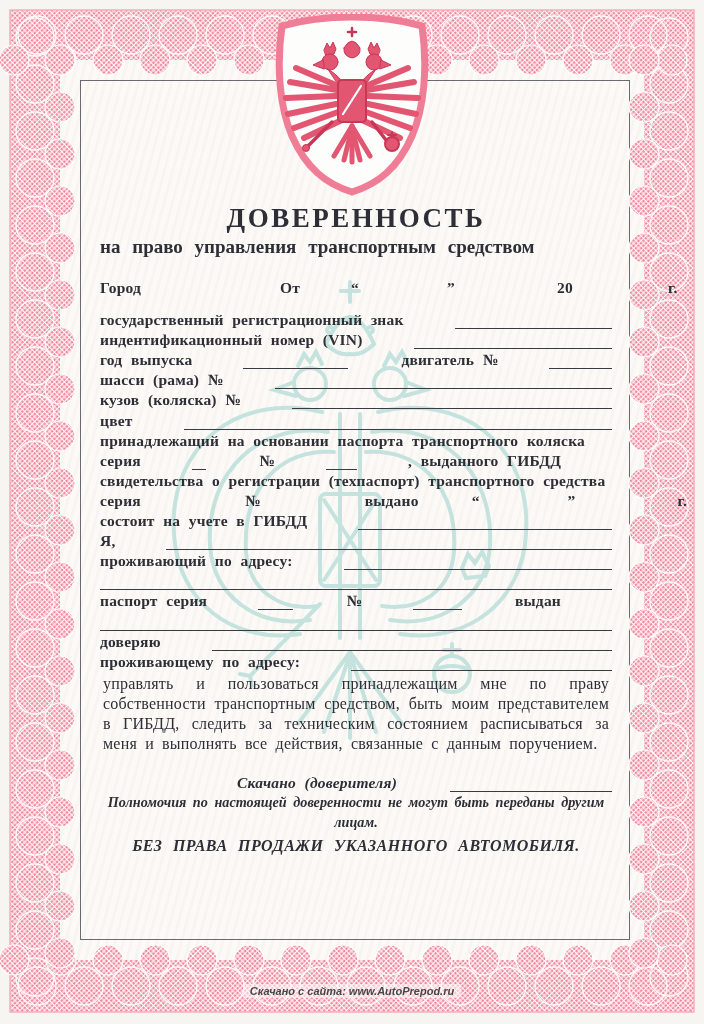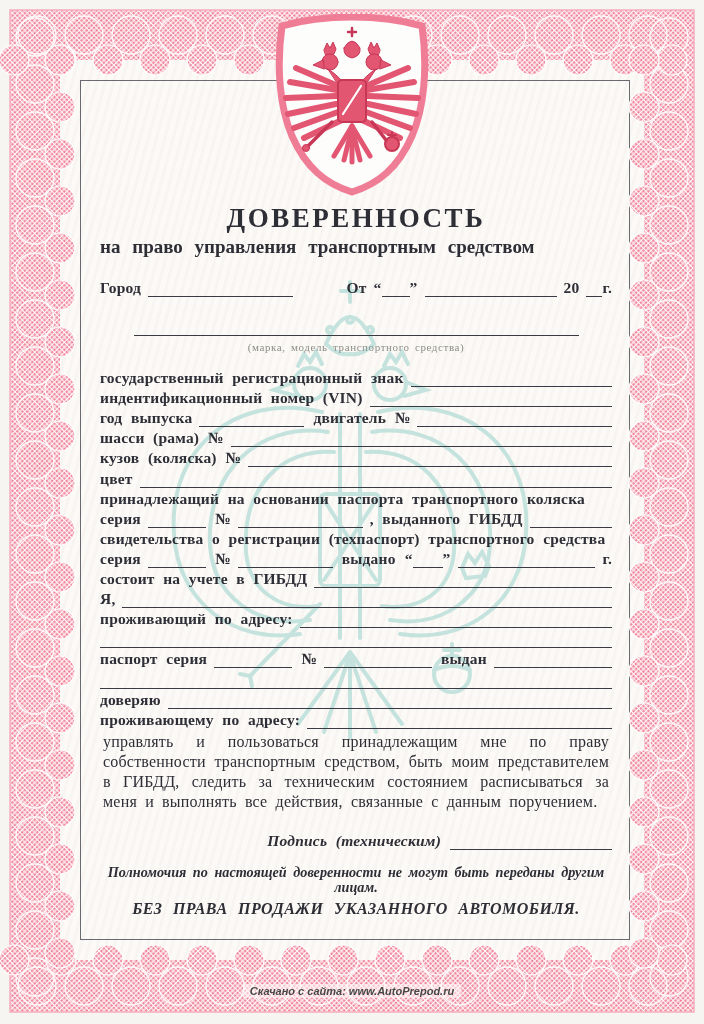--- a/index.html
+++ b/index.html
@@ -13,40 +13,40 @@
   .frame-rect{position:absolute;left:80px;top:80px;width:548px;height:858px;
               border:1px solid rgba(58,58,68,0.75);z-index:3;}
   #border-svg{position:absolute;left:0;top:0;z-index:4;}
   #emblem-svg{position:absolute;left:266px;top:14px;width:172px;height:184px;z-index:5;}
   .doc{position:absolute;left:100px;top:203px;width:512px;z-index:6;color:#2e2e37;}
 
   .title{font-size:27px;font-weight:700;text-align:center;letter-spacing:2.5px;line-height:31px;}
   .subtitle{font-size:19px;font-weight:700;text-align:left;word-spacing:7px;line-height:25px;}
 
   .row{display:flex;align-items:flex-end;height:20.1px;font-size:15.5px;font-weight:700;
-       letter-spacing:0.2px;word-spacing:4.5px;white-space:nowrap;}
+       letter-spacing:0.2px;word-spacing:4.5px;white-space:nowrap;gap:44px;}
   .hdr-row{height:22px;margin-top:16px;}
   .ul{border-bottom:1.4px solid #3a3a44;height:15px;display:inline-block;}
   .ul.f{flex:1;}
   .sp{flex:1;}
   .gap{margin-left:7px;}
   .lgap{margin-left:9px;}
 
   .veh{margin-top:24px;text-align:center;}
   .veh .ul{width:445px;height:14px;}
   .veh-cap{font-size:11px;font-weight:400;color:#8f8f8a;letter-spacing:0.6px;word-spacing:2px;
            text-align:center;line-height:15px;}
 
   .form{margin-top:12px;}
   .para{font-size:16px;font-weight:400;letter-spacing:0.2px;word-spacing:4px;
         line-height:20.1px;text-align:justify;margin:3px;}
   .sig-row{margin-top:18px;justify-content:flex-end;font-style:italic;}
   .sig-row .ul{width:162px;}
-  .notice1{margin-top:15px;font-size:14.2px;font-weight:600;font-style:italic;
-           text-align:center;word-spacing:3px;line-height:15px;}
+  .notice1{font-size:14.2px;font-weight:600;font-style:italic;
+           text-align:center;word-spacing:3px;line-height:20px;}
   .notice2{margin-top:4px;font-size:16px;font-weight:600;font-style:italic;
            text-align:center;word-spacing:6px;letter-spacing:0.5px;line-height:20px;}
 
   .footer{position:absolute;left:0;top:981px;width:704px;text-align:center;z-index:7;font-style:italic;}
   .footer span{font-family:"Liberation Sans",sans-serif;font-size:11px;font-weight:700;
                color:#474747;background:rgba(255,255,255,0.5);padding:1px 7px;border-radius:2px;}
 </style>
 </head>
 <body>
 
@@ -297,24 +297,20 @@
     <span>От</span>
     <span class="gap">“</span>
     <span class="ul" style="width:28px"></span>
     <span>”</span>
     <span class="ul gap" style="width:132px"></span>
     <span class="gap">20</span>
     <span class="ul gap" style="width:16px"></span>
     <span>г.</span>
   </div>
 
-  <div class="veh">
-    <span class="ul"></span>
-    <div class="veh-cap">(марка, модель транспортного средства)</div>
-  </div>
 
   <div class="form">
     <div class="row">
       <span>государственный регистрационный знак</span>
       <span class="ul f gap"></span>
     </div>
     <div class="row">
       <span>индентификационный номер (VIN)</span>
       <span class="ul f gap"></span>
     </div>
@@ -393,21 +389,21 @@
       <span class="ul f gap"></span>
     </div>
     <div class="row">
       <span>проживающему по адресу:</span>
       <span class="ul f gap"></span>
     </div>
     <p class="para">управлять и пользоваться принадлежащим мне по праву собственности транспортным средством, быть моим представителем в ГИБДД, следить за техническим состоянием расписываться за меня и выполнять все действия, связанные с данным поручением.</p>
   </div>
 
   <div class="row sig-row">
-    <span>Подпись (техническим)</span>
+    <span>Скачано (доверителя)</span>
     <span class="ul lgap"></span>
   </div>
 
   <div class="notice1">Полномочия по настоящей доверенности не могут быть переданы другим лицам.</div>
   <div class="notice2">БЕЗ ПРАВА ПРОДАЖИ УКАЗАННОГО АВТОМОБИЛЯ.</div>
 </div>
 
 <div class="footer">
   <span>Скачано с сайта: www.AutoPrepod.ru</span>
 </div>

